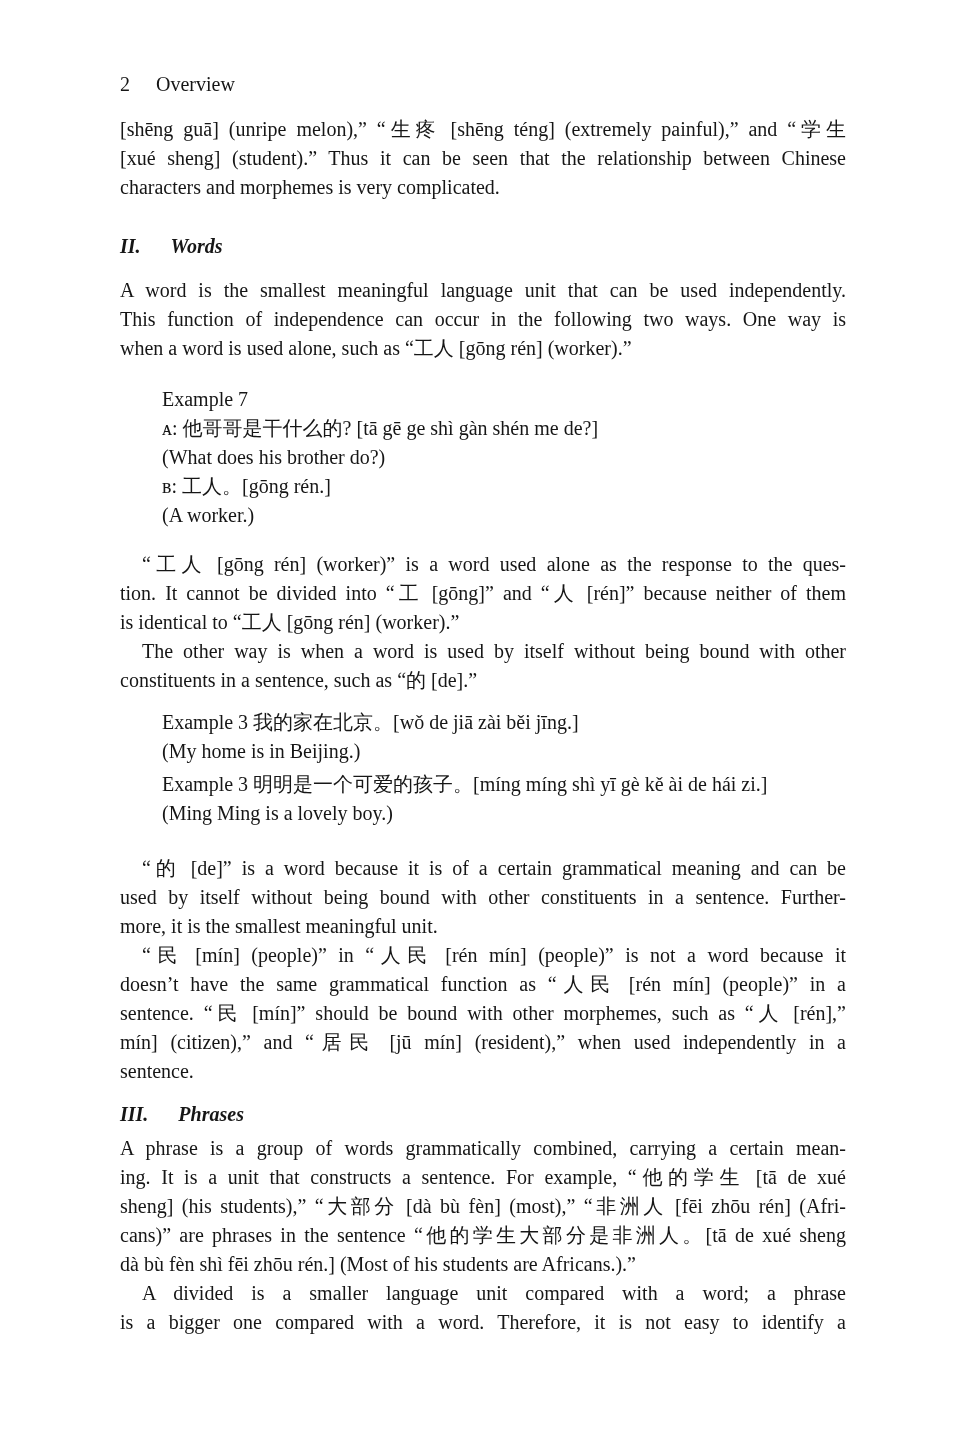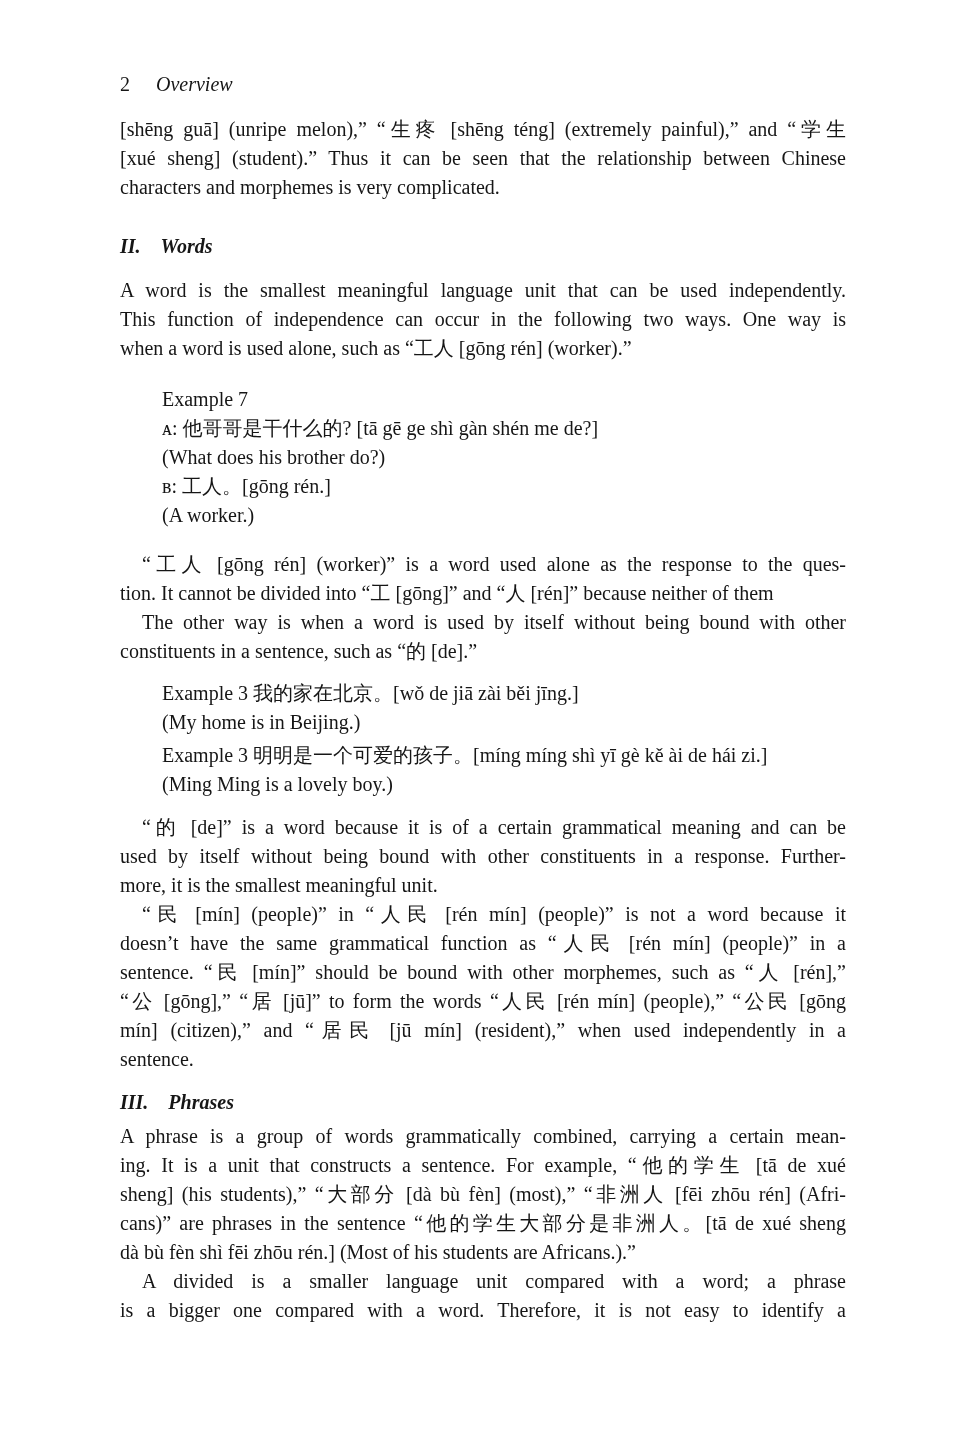--- a/index.html
+++ b/index.html
@@ -9,33 +9,33 @@
     background:#ffffff;
     color:#161616;
     font-family:"Liberation Serif","DejaVu Serif",serif;
     overflow:hidden;
   }
   .content{
     position:absolute;left:120px;top:70px;width:726px;
     font-size:20px;line-height:29px;
   }
   .pagehead{display:flex;gap:26px;margin-bottom:16px;}
-  .pagehead .title{font-style:italic;}
-  .h2{display:flex;gap:20px;font-weight:bold;font-style:italic;text-align:center;}
+  .pagehead .title{}
+  .h2{display:flex;gap:30px;font-weight:bold;font-style:italic;text-align:center;}
   .h2.words{margin:30px 0 15px 0;}
   .h2.phrases{margin:14px 0 5px 0;}
   .para .line{text-align:justify;text-align-last:justify;}
   .para .line:last-child{text-align-last:left;}
   .para.cont .line:last-child{text-align-last:justify;}
   .para.indent .line:first-child{text-indent:22px;}
   .example{margin-left:42px;}
   .example .line{text-align:left;}
   .example.ex1{margin-top:22px;margin-bottom:20px;}
   .example.ex2{margin-top:13px;margin-bottom:4px;}
-  .example.ex3{margin-top:0;margin-bottom:14px;}
+  .example.ex3{margin-top:0;margin-bottom:26px;}
 </style>
 </head>
 <body>
 
 <div class="page">
   <div class="content">
 
     <div class="pagehead">
       <span class="num">2</span>
       <span class="title">Overview</span>
@@ -62,48 +62,48 @@
         <div class="line">Example 7</div>
         <div class="line">ᴀ: 他哥哥是干什么的? [tā gē ge shì gàn shén me de?]</div>
         <div class="line">(What does his brother do?)</div>
         <div class="line">ʙ: 工人。[gōng rén.]</div>
         <div class="line">(A worker.)</div>
       </div>
 
     <div class="para indent">
         <div class="line">“工人 [gōng rén] (worker)” is a word used alone as the response to the ques-</div>
         <div class="line">tion. It cannot be divided into “工 [gōng]” and “人 [rén]” because neither of them</div>
+        <div class="line">is identical to “工人 [gōng rén] (worker).”</div>
       </div>
 
     <div class="para indent">
         <div class="line">The other way is when a word is used by itself without being bound with other</div>
         <div class="line">constituents in a sentence, such as “的 [de].”</div>
       </div>
 
     <div class="example ex2">
         <div class="line">Example 3 我的家在北京。[wǒ de jiā zài běi jīng.]</div>
         <div class="line">(My home is in Beijing.)</div>
       </div>
 
     <div class="example ex3">
         <div class="line">Example 3 明明是一个可爱的孩子。[míng míng shì yī gè kě ài de hái zi.]</div>
         <div class="line">(Ming Ming is a lovely boy.)</div>
       </div>
 
     <div class="para indent">
         <div class="line">“的 [de]” is a word because it is of a certain grammatical meaning and can be</div>
-        <div class="line">used by itself without being bound with other constituents in a response. Further-</div>
+        <div class="line">used by itself without being bound with other constituents in a sentence. Further-</div>
         <div class="line">more, it is the smallest meaningful unit.</div>
       </div>
 
     <div class="para indent">
         <div class="line">“民 [mín] (people)” in “人民 [rén mín] (people)” is not a word because it</div>
         <div class="line">doesn’t have the same grammatical function as “人民 [rén mín] (people)” in a</div>
         <div class="line">sentence. “民 [mín]” should be bound with other morphemes, such as “人 [rén],”</div>
-        <div class="line">“公 [gōng],” “居 [jū]” to form the words “人民 [rén mín] (people),” “公民 [gōng</div>
         <div class="line">mín] (citizen),” and “居民 [jū mín] (resident),” when used independently in a</div>
         <div class="line">sentence.</div>
       </div>
 
     <div class="h2 phrases">
       <span>III.</span>
       <span>Phrases</span>
     </div>
 
     <div class="para noindent">

